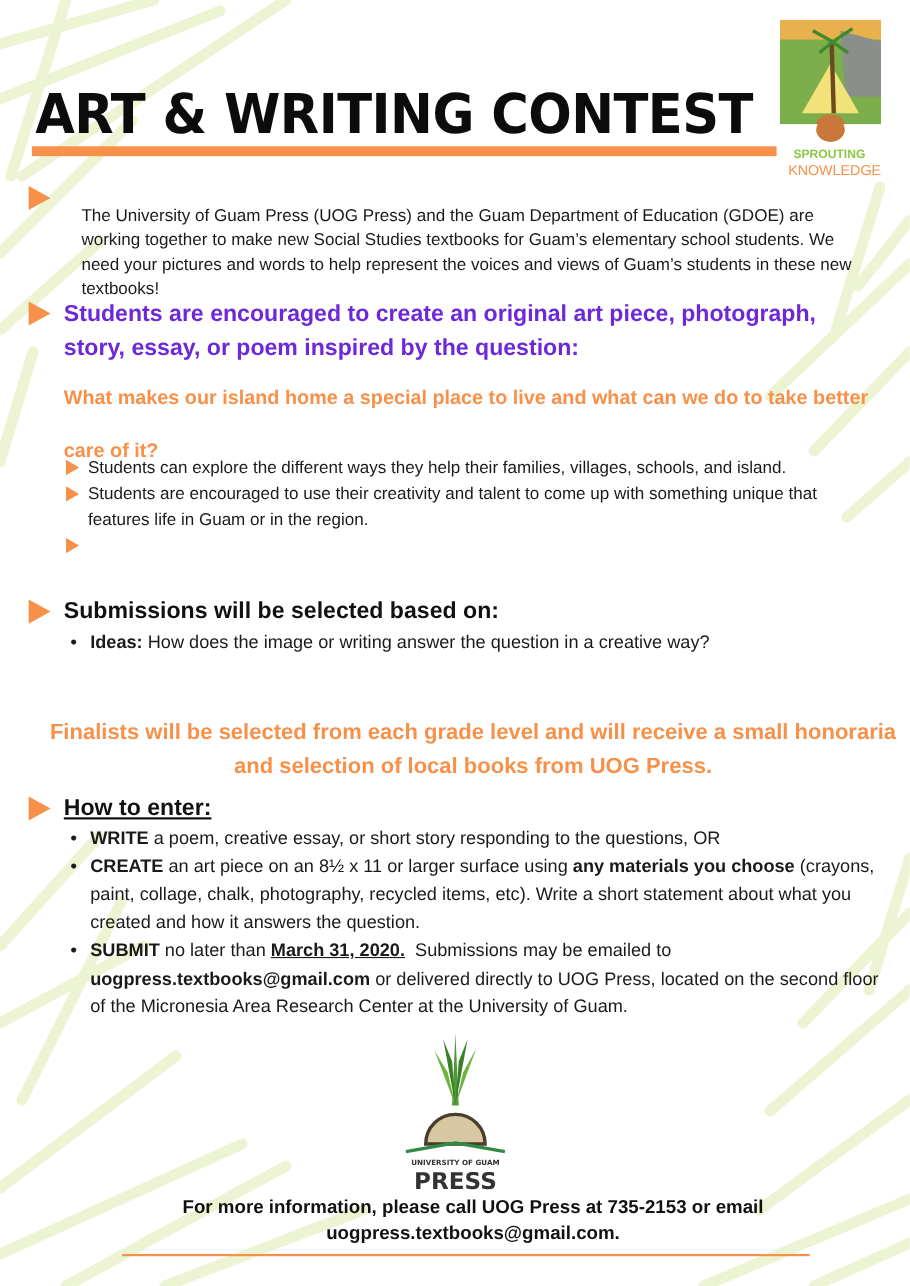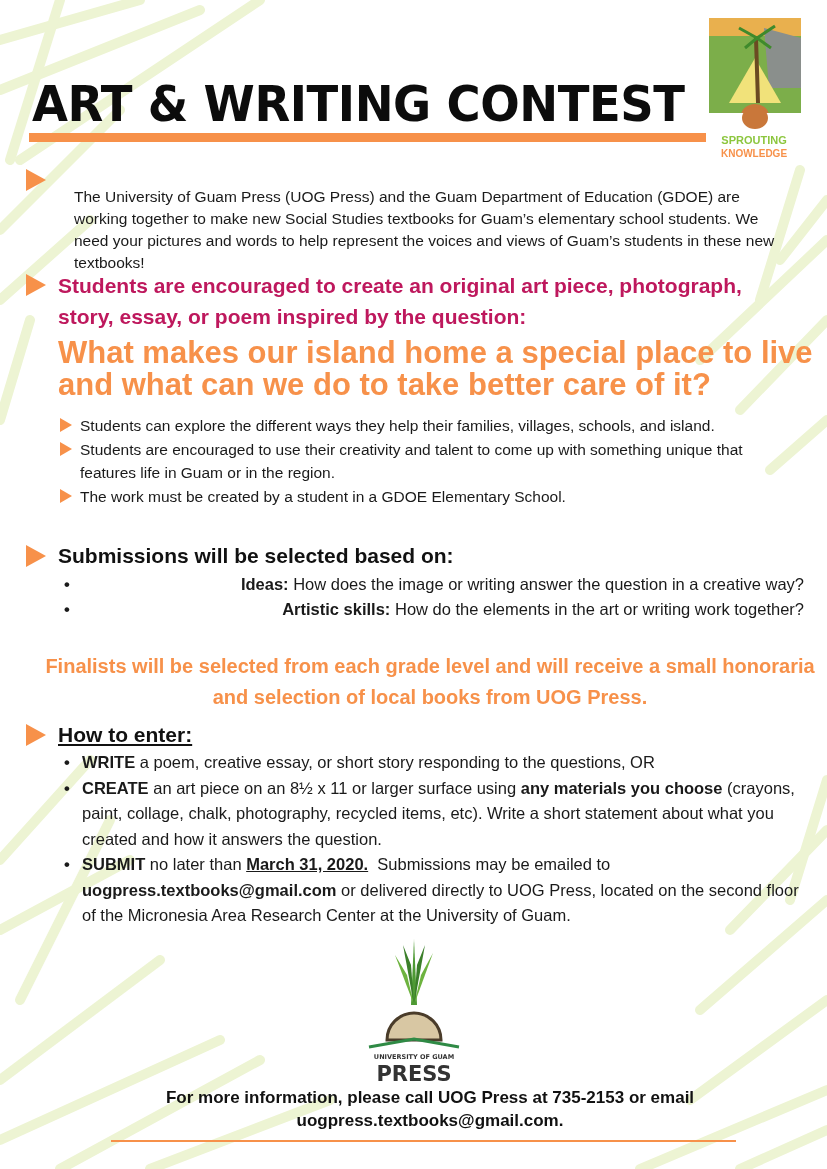--- a/index.html
+++ b/index.html
@@ -5,31 +5,31 @@
   html, body { margin: 0; padding: 0; }
   body { width: 827px; height: 1169px; position: relative; overflow: hidden; background: #ffffff; font-family: "Liberation Sans", sans-serif; color: #111; }
   .bg { position: absolute; inset: 0; z-index: 0; }
   .page { position: relative; z-index: 1; width: 718px; height: 1169px; }
   .title { position: absolute; left: 32px; top: 72px; font-size: 50px; font-weight: 900; letter-spacing: -0.5px; color: #0c0c0c; margin: 0; line-height: 64px; white-space: nowrap; font-family: "DejaVu Sans", sans-serif; transform: scaleX(0.93); transform-origin: left; }
   .title-rule { position: absolute; left: 29px; top: 133px; width: 418px; height: 9px; background: #f7914a; width: 418px; }
   .title-rule { width: 418px; }
   .logo-top { position: absolute; left: 707px; top: 18px; width: 94px; height: 146px; }
   .logo-art { width: 92px; height: 112px; margin-left: 2px; }
   .logo-text1 { font-size: 11px; font-weight: 700; color: #8cc63e; text-align: center; line-height: 13px; }
-  .logo-text2 { font-size: 10px; font-weight: 700; color: #f7914a; text-align: center; line-height: 13px; }
+  .logo-text2 { font-size: 13px; font-weight: 400; color: #f7914a; text-align: right; line-height: 13px; }
   .tri { position: absolute; width: 0; height: 0; border-top: 11px solid transparent; border-bottom: 11px solid transparent; border-left: 20px solid #f7914a; }
   .tri-sm { position: absolute; width: 0; height: 0; border-top: 7px solid transparent; border-bottom: 7px solid transparent; border-left: 12px solid #f7914a; }
   .intro { position: absolute; left: 58px; top: 170px; width: 720px; font-size: 15.5px; line-height: 22px; color: #1a1a1a; }
-  .lead { position: absolute; left: 58px; top: 270px; width: 740px; font-size: 21px; font-weight: 700; line-height: 31px; color: #be185d; }
-  .question { position: absolute; left: 58px; top: 337px; width: 760px; font-size: 31px; font-weight: 700; line-height: 32px; color: #f7914a; }
+  .lead { position: absolute; left: 58px; top: 270px; width: 740px; font-size: 21px; font-weight: 700; line-height: 31px; color: #6d28d9; }
+  .question { position: absolute; left: 58px; top: 337px; width: 760px; font-size: 18px; font-weight: 700; line-height: 48px; color: #f7914a; }
   .sub-list { position: absolute; left: 60px; top: 414px; width: 740px; margin: 0; padding: 0; list-style: none; font-size: 15.5px; line-height: 23px; color: #1a1a1a; }
   .sub-list li { position: relative; padding-left: 20px; margin-bottom: 1px; }
   .sub-list li .tri-sm { left: 0; top: 4px; }
   .section-h { position: absolute; left: 58px; font-size: 21px; font-weight: 700; color: #111; line-height: 28px; }
-  .criteria { position: absolute; left: 64px; top: 572px; width: 740px; margin: 0; padding: 0; list-style: none; font-size: 16.5px; line-height: 25px; color: #1a1a1a; text-align: right; }
+  .criteria { position: absolute; left: 64px; top: 572px; width: 740px; margin: 0; padding: 0; list-style: none; font-size: 16.5px; line-height: 25px; color: #1a1a1a; }
   .criteria li { position: relative; padding-left: 18px; }
   .criteria li::before { content: "•"; position: absolute; left: 0; top: 0; font-weight: 700; }
   .finalists { position: absolute; left: 40px; top: 651px; width: 780px; text-align: center; font-size: 20px; font-weight: 700; line-height: 31px; color: #f7914a; }
   .how-h { text-decoration: underline; }
   .enter { position: absolute; left: 64px; top: 750px; width: 748px; margin: 0; padding: 0; list-style: none; font-size: 16.5px; line-height: 25.5px; color: #1a1a1a; }
   .enter li { position: relative; padding-left: 18px; }
   .enter li::before { content: "•"; position: absolute; left: 0; top: 0; font-weight: 700; }
   .u { text-decoration: underline; font-weight: 700; text-align: center; }
   .press-logo { position: absolute; left: 365px; top: 935px; width: 98px; height: 152px; }
   .footer { position: absolute; left: 60px; top: 1086px; width: 740px; text-align: center; font-size: 17px; font-weight: 700; line-height: 23px; color: #111; }
@@ -92,29 +92,28 @@
   <span class="tri" style="left:26px; top:169px;"></span>
   <p class="intro" style="margin:16px;">The University of Guam Press (UOG Press) and the Guam Department of Education (GDOE) are working together to make new Social Studies textbooks for Guam’s elementary school students. We need your pictures and words to help represent the voices and views of Guam’s students in these new textbooks!</p>
 
   <span class="tri" style="left:26px; top:274px;"></span>
   <p class="lead" style="margin:0;">Students are encouraged to create an original art piece, photograph, story, essay, or poem inspired by the question:</p>
   <p class="question" style="margin:0;">What makes our island home a special place to live and what can we do to take better care of it?</p>
 
   <ul class="sub-list">
     <li><span class="tri-sm"></span><span>Students can explore the different ways they help their families, villages, schools, and island.</span></li>
     <li><span class="tri-sm"></span><span>Students are encouraged to use their creativity and talent to come up with something unique that features life in Guam or in the region.</span></li>
-    <li><span class="tri-sm"></span><span>The work must be created by a student in a GDOE Elementary School.</span></li>
+    <li><span class="tri-sm"></span></li>
   </ul>
 
   <span class="tri" style="left:26px; top:545px;"></span>
   <h2 class="section-h" style="top:542px; margin:0;">Submissions will be selected based on:</h2>
 
   <ul class="criteria">
     <li><b>Ideas:</b><span> How does the image or writing answer the question in a creative way?</span></li>
-    <li><b>Artistic skills:</b><span> How do the elements in the art or writing work together?</span></li>
   </ul>
 
   <p class="finalists" style="margin:0;">Finalists will be selected from each grade level and will receive a small honoraria and selection of local books from UOG Press.</p>
 
   <span class="tri" style="left:26px; top:724px;"></span>
   <h2 class="section-h how-h" style="top:721px; margin:0;">How to enter:</h2>
 
   <ul class="enter">
     <li><b>WRITE</b><span> a poem, creative essay, or short story responding to the questions, OR</span></li>
     <li><b>CREATE</b><span> an art piece on an 8½ x 11 or larger surface using </span><b>any materials you choose</b><span> (crayons, paint, collage, chalk, photography, recycled items, etc). Write a short statement about what you created and how it answers the question.</span></li>

